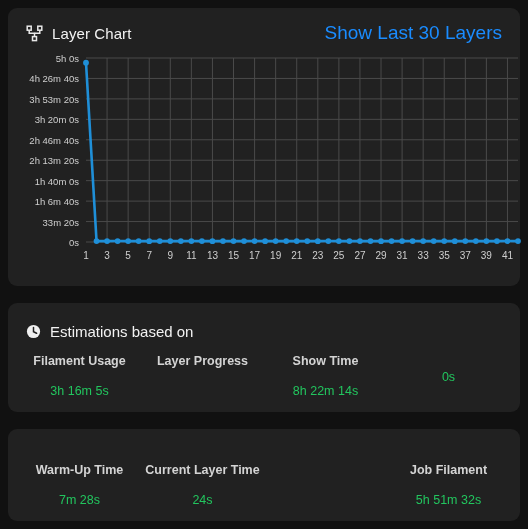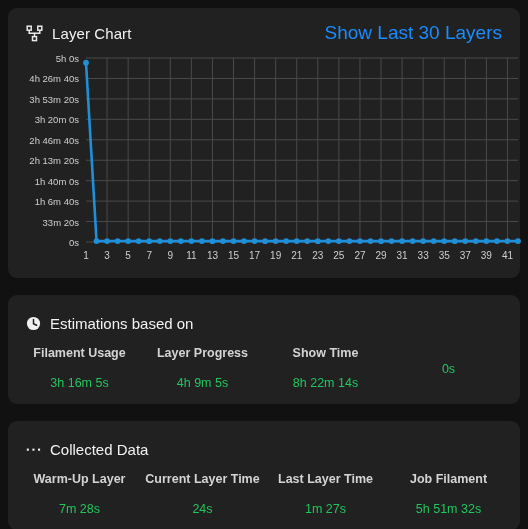--- a/index.html
+++ b/index.html
@@ -256,55 +256,42 @@
       </span>
       <span class="stats-title">Estimations based on</span>
     </div>
     <div class="stats-grid" id="estimations-grid">
         <div class="stat-col">
           <div class="stat-label">Filament Usage</div>
           <div class="stat-value">3h 16m 5s</div>
         </div>
         <div class="stat-col">
           <div class="stat-label">Layer Progress</div>
-          <div class="stat-value">4h 9m 5s</div>
         </div>
         <div class="stat-col">
           <div class="stat-label">Show Time</div>
           <div class="stat-value">8h 22m 14s</div>
         </div>
         <div class="stat-col">
           <div class="stat-value">0s</div>
         </div>
       </div>
   </div>
 
   <div class="panel panel-stats">
-    <div class="stats-head">
-      <span class="icon">
-        <svg width="15" height="15" viewBox="0 0 15 15">
-          <rect x="0.8" y="6.6" width="2.1" height="2.1" fill="#f0f0f0"></rect>
-          <rect x="6.4" y="6.6" width="2.1" height="2.1" fill="#f0f0f0"></rect>
-          <rect x="12.0" y="6.6" width="2.1" height="2.1" fill="#f0f0f0"></rect>
-        </svg>
-      </span>
-      <span class="stats-title">Collected Data</span>
-    </div>
     <div class="stats-grid" id="collected-grid">
         <div class="stat-col">
-          <div class="stat-label">Warm-Up Layer</div>
+          <div class="stat-label">Warm-Up Time</div>
           <div class="stat-value">7m 28s</div>
         </div>
         <div class="stat-col">
           <div class="stat-label">Current Layer Time</div>
           <div class="stat-value">24s</div>
         </div>
         <div class="stat-col">
-          <div class="stat-label">Last Layer Time</div>
-          <div class="stat-value">1m 27s</div>
         </div>
         <div class="stat-col">
           <div class="stat-label">Job Filament</div>
           <div class="stat-value">5h 51m 32s</div>
         </div>
       </div>
   </div>
 
 </div>
 

